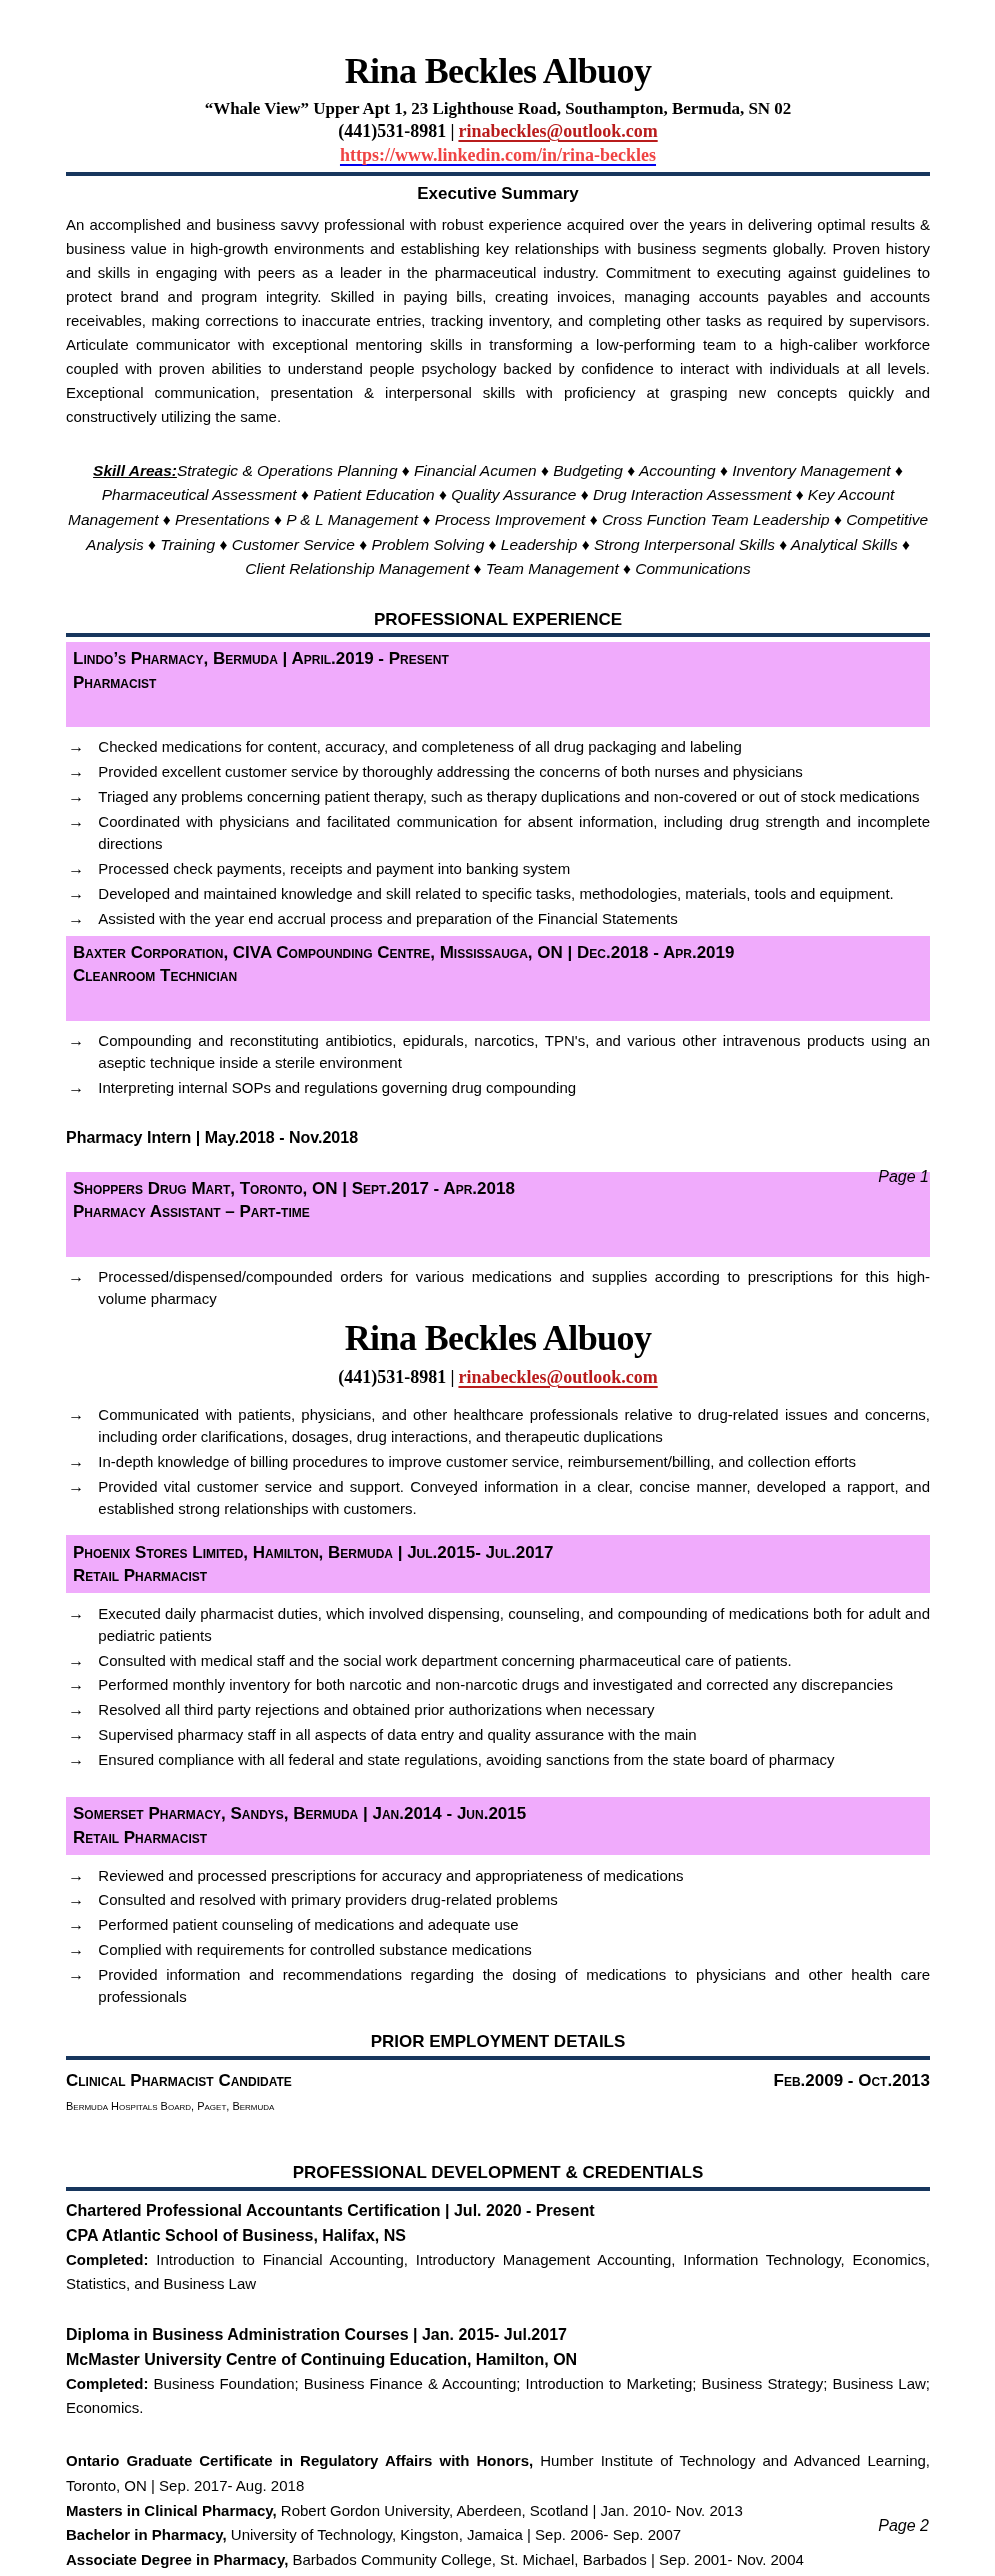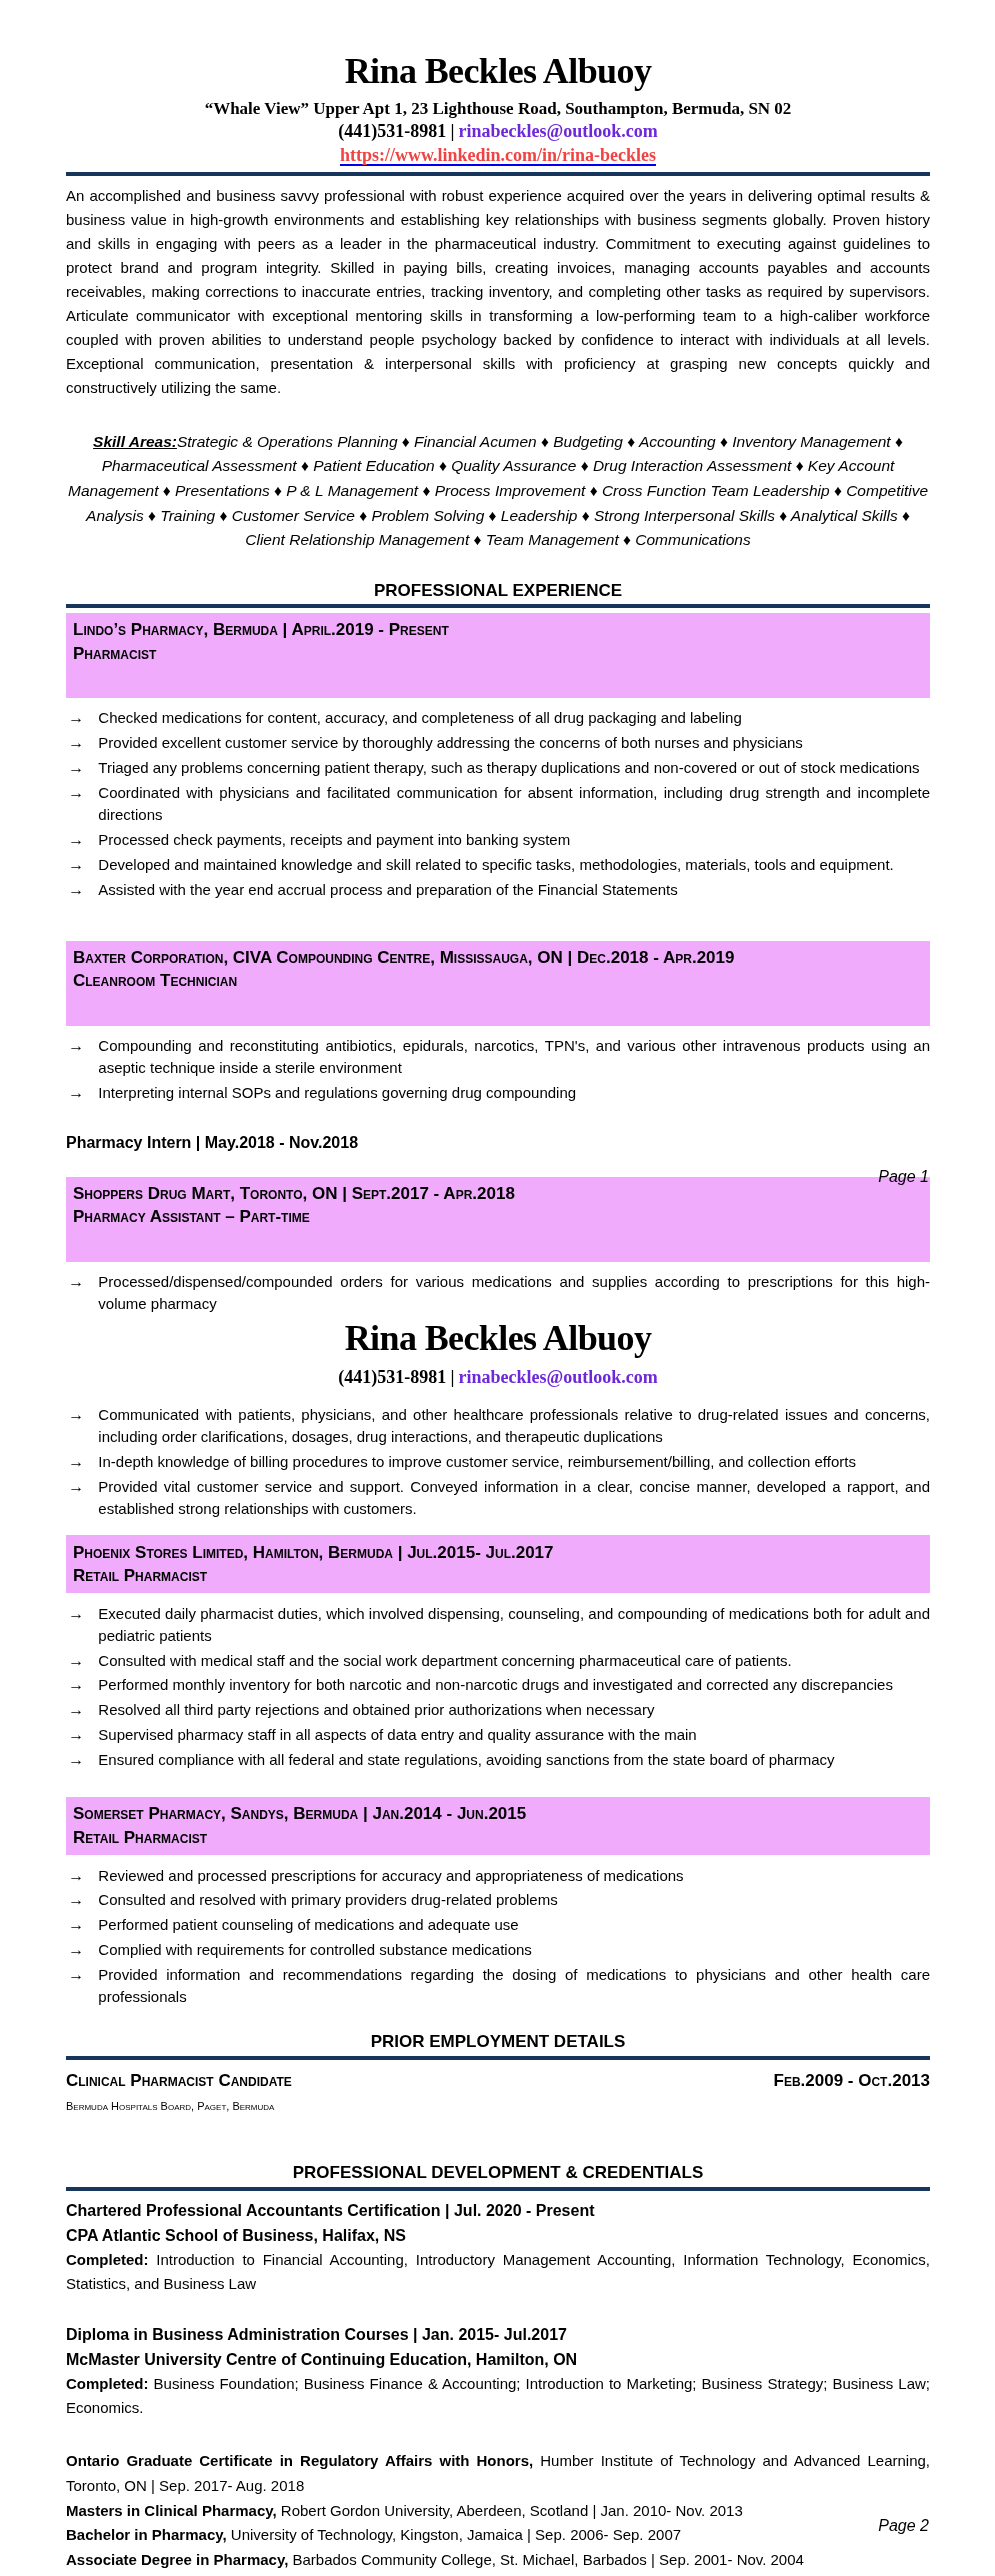--- a/index.html
+++ b/index.html
@@ -13,21 +13,21 @@
   #page-2{top:1317px;}
 
   
   .name{
     font-family:"Liberation Serif", serif;font-weight:700;font-size:36px;
     text-align:center;line-height:42px;letter-spacing:-0.6px;margin-bottom:5.9px;
   }
   .addr{font-family:"Liberation Serif", serif;font-weight:700;font-size:17px;text-align:center;line-height:21px;}
   .contact{font-family:"Liberation Serif", serif;font-weight:700;font-size:18px;text-align:center;line-height:24.6px;}
   .sep{margin:0 4.1px;}
-  .email{color:#6d28d9;text-decoration-thickness:1.8px;text-underline-offset:2.9px;cursor:pointer;}
+  .email{color:#b91c1c;text-decoration:underline;text-decoration-thickness:1.8px;text-underline-offset:2.9px;cursor:pointer;}
   .linkedin{
     color:#ef4444;text-decoration:underline;text-decoration-color:#0000EE;
     text-decoration-thickness:1.8px;text-underline-offset:2.9px;cursor:pointer;margin-top:6px;
   }
   .rule{height:4.1px;background:#17365D;margin-top:3.5px;}
 
   
   .section-heading{text-align:center;font-weight:700;font-size:17px;line-height:22px;}
 
   
@@ -80,20 +80,21 @@
   <div class="contact">
     <span>(441)531-8981</span><span class="sep">|</span><span class="email">rinabeckles@outlook.com</span>
   </div>
 
   <div class="contact">
     <span class="linkedin">https://www.linkedin.com/in/rina-beckles</span>
   </div>
 
   <div class="rule"></div>
 
+  <div class="section-heading" style="margin-top:7px;">Executive Summary</div>
 
   <div class="para">An accomplished and business savvy professional with robust experience acquired over the years in delivering optimal results &amp; business value in high-growth environments and establishing key relationships with business segments globally. Proven history and skills in engaging with peers as a leader in the pharmaceutical industry. Commitment to executing against guidelines to protect brand and program integrity.  Skilled in paying bills, creating invoices, managing accounts payables and accounts receivables, making corrections to inaccurate entries, tracking inventory, and completing other tasks as required by supervisors. Articulate communicator with exceptional mentoring skills in transforming a low-performing team to a high-caliber workforce coupled with proven abilities to understand people psychology backed by confidence to interact with individuals at all levels. Exceptional communication, presentation &amp; interpersonal skills with proficiency at grasping new concepts quickly and constructively utilizing the same.</div>
 
   <div class="skills">
     <span class="lbl">Skill Areas:</span><span>Strategic &amp; Operations Planning ♦ Financial Acumen ♦ Budgeting ♦ Accounting ♦ Inventory Management ♦ Pharmaceutical Assessment ♦ Patient Education ♦ Quality Assurance ♦ Drug Interaction Assessment ♦ Key Account Management ♦ Presentations ♦ P &amp; L Management ♦ Process Improvement ♦ Cross Function Team Leadership ♦ Competitive Analysis ♦ Training ♦ Customer Service ♦ Problem Solving ♦ Leadership ♦ Strong Interpersonal Skills ♦ Analytical Skills ♦ Client Relationship Management ♦ Team Management ♦ Communications</span>
   </div>
 
   <div class="section-heading" style="margin-top:27px;">PROFESSIONAL EXPERIENCE</div>
   <div class="rule" style="margin-top:2.3px;"></div>
 
@@ -125,21 +126,21 @@
     <div class="bullet">
         <span class="arrow">→</span>
         <span class="btext">Developed and maintained knowledge and skill related to specific tasks, methodologies, materials, tools and equipment.</span>
       </div>
     <div class="bullet">
         <span class="arrow">→</span>
         <span class="btext">Assisted with the year end accrual process and preparation of the Financial Statements</span>
       </div>
   </div>
 
-  <div class="jobbox tall" style="margin-top:40px;">
+  <div class="jobbox tall" style="margin-top:6px;">
     <div>Baxter Corporation, CIVA Compounding Centre, Mississauga, ON | Dec.2018 - Apr.2019</div>
     <div>Cleanroom Technician</div>
   </div>
   <div class="bullets">
     <div class="bullet">
         <span class="arrow">→</span>
         <span class="btext">Compounding and reconstituting antibiotics, epidurals, narcotics, TPN's, and various other intravenous products using an aseptic technique inside a sterile environment</span>
       </div>
     <div class="bullet">
         <span class="arrow">→</span>

